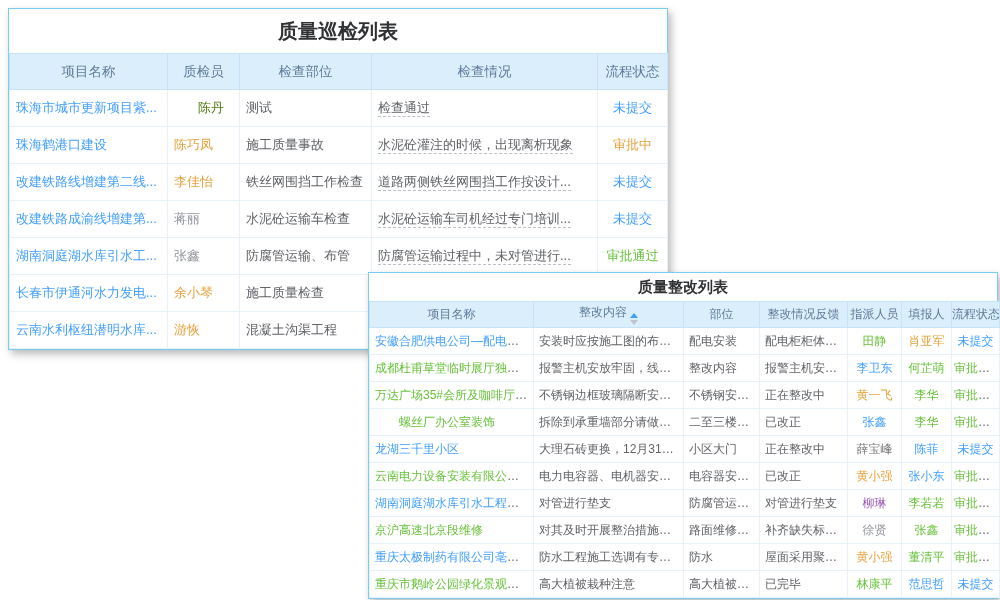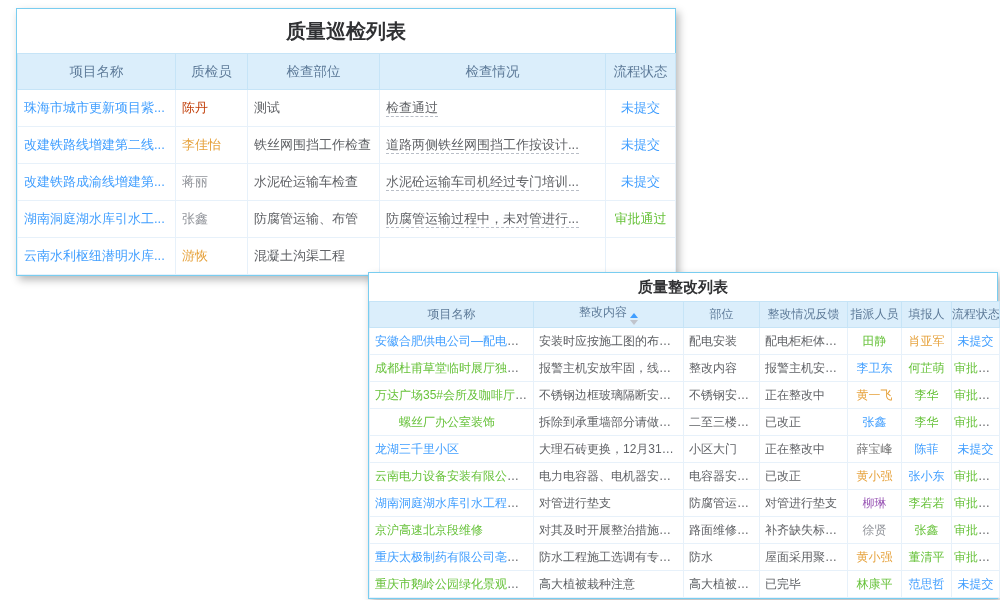--- a/index.html
+++ b/index.html
@@ -1,20 +1,20 @@
 <!DOCTYPE html>
 <html><head>
 <meta charset="utf-8">
 <style>
   *{box-sizing:border-box;margin:0;padding:0}
   html,body{width:1000px;height:600px;overflow:hidden;background:#ffffff;
     font-family:"Liberation Sans","DejaVu Sans",sans-serif}
   .panel{position:absolute;background:#fff;border:1px solid #79cdf0;
     box-shadow:3px 4px 8px rgba(0,0,0,.28)}
-  .panel-inspection{left:16px;top:8px;width:660px;z-index:1}
+  .panel-inspection{left:8px;top:8px;width:660px;z-index:1}
   .panel-rectify{left:368px;top:272px;width:630px;z-index:10}
   .panel-title{text-align:center;font-weight:bold;color:#303133;background:#fff}
   .panel-inspection .panel-title{font-size:20px;line-height:44px;height:44px}
   .panel-rectify .panel-title{font-size:15px;line-height:28px;height:28px}
   table{width:100%;border-collapse:collapse;table-layout:fixed}
   th{background:#dbeefb;color:#5e7b99;font-weight:400;border:1px solid #c6e4f7;
     text-align:center;overflow:hidden;white-space:nowrap}
   td{border:1px solid #e7f1fa;color:#606266;overflow:hidden;white-space:nowrap;
     text-overflow:ellipsis;background:#fff}
   .tbl-lg{font-size:13px}
@@ -54,24 +54,31 @@
         <th>项目名称</th>
         <th>质检员</th>
         <th>检查部位</th>
         <th>检查情况</th>
         <th>流程状态</th>
       </tr>
     </thead>
     <tbody>
       <tr>
         <td><a class="link">珠海市城市更新项目紫...</a></td>
-        <td><span style="color: #c2410c;">陈丹</span></td>
+        <td><span style="color: #4d7c0f; margin-left: 24px;">陈丹</span></td>
         <td>测试</td>
         <td><span class="dashed">检查通过</span></td>
         <td class="center"><span style="color: rgb(64, 158, 255);">未提交</span></td>
+      </tr>
+      <tr>
+        <td><a class="link">珠海鹤港口建设</a></td>
+        <td><span style="color: rgb(230, 162, 60);">陈巧凤</span></td>
+        <td>施工质量事故</td>
+        <td><span class="dashed">水泥砼灌注的时候，出现离析现象</span></td>
+        <td class="center"><span style="color: rgb(230, 162, 60);">审批中</span></td>
       </tr>
       <tr>
         <td><a class="link">改建铁路线增建第二线...</a></td>
         <td><span style="color: rgb(230, 162, 60);">李佳怡</span></td>
         <td>铁丝网围挡工作检查</td>
         <td><span class="dashed">道路两侧铁丝网围挡工作按设计...</span></td>
         <td class="center"><span style="color: rgb(64, 158, 255);">未提交</span></td>
       </tr>
       <tr>
         <td><a class="link">改建铁路成渝线增建第...</a></td>
@@ -79,20 +86,27 @@
         <td>水泥砼运输车检查</td>
         <td><span class="dashed">水泥砼运输车司机经过专门培训...</span></td>
         <td class="center"><span style="color: rgb(64, 158, 255);">未提交</span></td>
       </tr>
       <tr>
         <td><a class="link">湖南洞庭湖水库引水工...</a></td>
         <td><span style="color: rgb(144, 147, 153);">张鑫</span></td>
         <td>防腐管运输、布管</td>
         <td><span class="dashed">防腐管运输过程中，未对管进行...</span></td>
         <td class="center"><span style="color: rgb(103, 194, 58);">审批通过</span></td>
+      </tr>
+      <tr>
+        <td><a class="link">长春市伊通河水力发电...</a></td>
+        <td><span style="color: rgb(230, 162, 60);">余小琴</span></td>
+        <td>施工质量检查</td>
+        <td><span class="dashed"></span></td>
+        <td class="center"><span></span></td>
       </tr>
       <tr>
         <td><a class="link">云南水利枢纽潜明水库...</a></td>
         <td><span style="color: rgb(230, 162, 60);">游恢</span></td>
         <td>混凝土沟渠工程</td>
         <td><span class="dashed"></span></td>
         <td class="center"><span></span></td>
       </tr>
     </tbody>
   </table>

